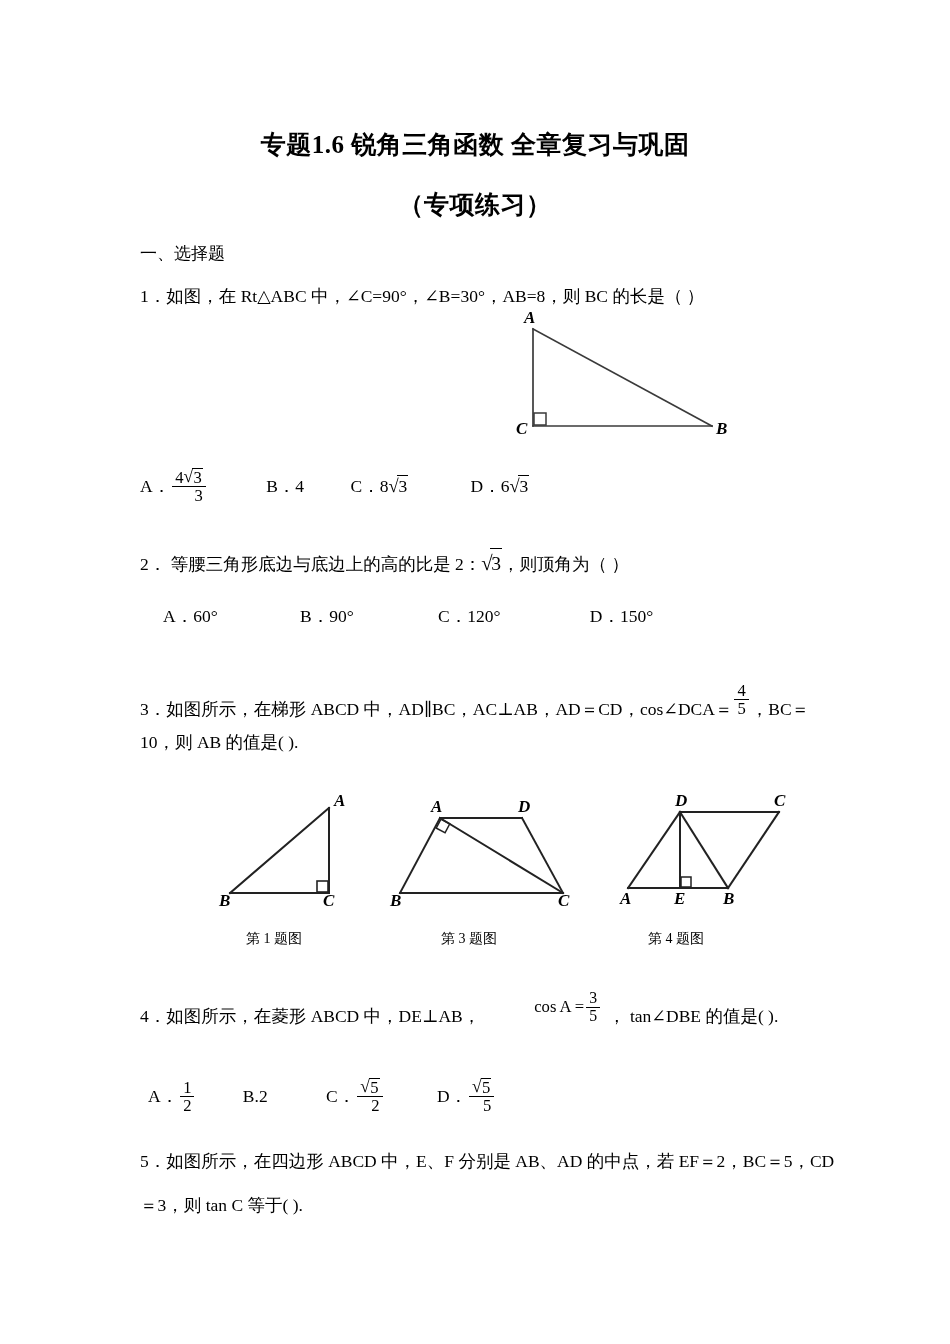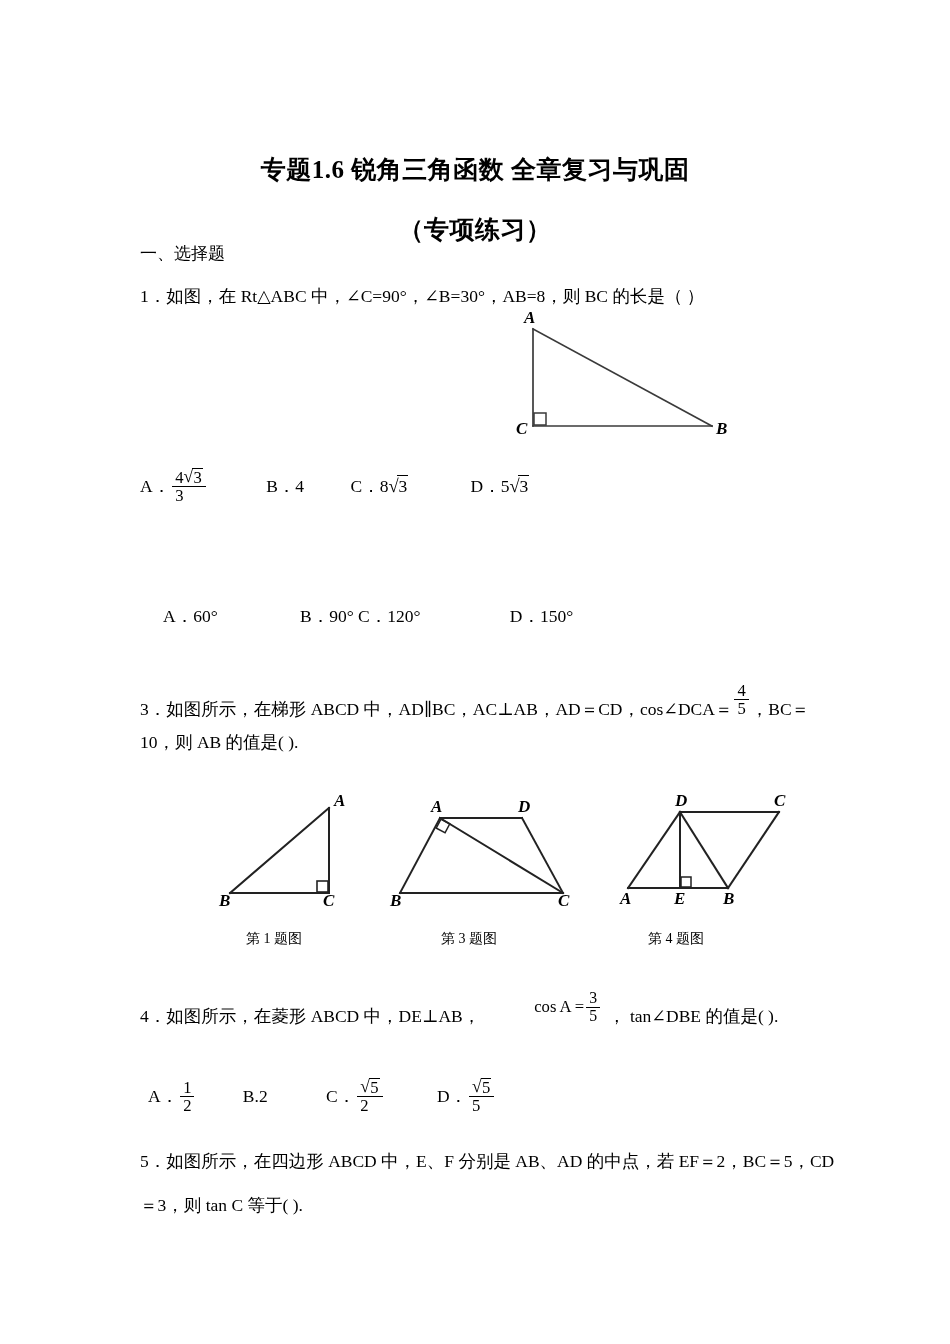--- a/index.html
+++ b/index.html
@@ -22,21 +22,20 @@
     height: 1344px;
   }
   .title {
     position: absolute;
     left: 0;
     width: 950px;
     text-align: center;
     font-weight: bold;
     font-size: 25px;
     letter-spacing: 0.5px;
-    margin-top: 25px;
   }
   #doc-title { top: 128px; }
   #doc-subtitle { top: 188px; font-size: 25px; }
 
   .section-head {
     position: absolute;
     left: 140px;
     top: 242px;
     font-weight: normal;
     font-size: 17px;
@@ -52,21 +51,21 @@
     position: absolute;
     font-size: 17.5px;
     white-space: nowrap;
   }
   .opt { display: inline-block; }
 
   
   .frac {
     display: inline-block;
     vertical-align: -0.55em;
-    text-align: left;
+    text-align: right;
     font-size: 0.95em;
     line-height: 1.05;
     margin: 0 2px;
   }
   .frac .num { display: block; border-bottom: 1px solid #000; padding: 0 3px; }
   .frac .den { display: block; padding: 0 3px; }
   .frac.raise { vertical-align: 0.15em; }
 
   .sqrt {
     display: inline-block;
@@ -125,27 +124,30 @@
       <text class="vlabel" x="24" y="11">A</text>
       <text class="vlabel" x="16" y="122">C</text>
       <text class="vlabel" x="216" y="122">B</text>
     </svg>
   </div>
 
   <div class="opts" style="left:140px; top:468px;">
     <span class="opt"><span>A．</span><span class="frac"><span class="num"><span>4</span><span class="sqrt"><span>3</span></span></span><span class="den">3</span></span></span>
     <span class="opt" style="margin-left:54px;">B．4</span>
     <span class="opt" style="margin-left:42px;"><span>C．8</span><span class="sqrt"><span>3</span></span></span>
-    <span class="opt" style="margin-left:58px;"><span>D．5</span><span class="sqrt"><span>3</span></span></span>
-  </div>
-
+    <span class="opt" style="margin-left:58px;"><span>D．6</span><span class="sqrt"><span>3</span></span></span>
+  </div>
+
+  <div class="qtext" style="left:140px; top:548px;">
+    <span>2．  等腰三角形底边与底边上的高的比是 2：</span><span class="sqrt" style="font-size:1.12em;"><span>3</span></span><span>，则顶角为（      ）</span>
+  </div>
   <div class="opts" style="left:163px; top:604px;">
     <span class="opt">A．60°</span>
     <span class="opt" style="margin-left:78px;">B．90°</span>
-    <span class="opt" style="">C．120°</span>
+    <span class="opt" style="margin-left:80px;">C．120°</span>
     <span class="opt" style="margin-left:85px;">D．150°</span>
   </div>
 
   <div class="qtext" style="left:140px; top:682px;">
     <span>3．如图所示，在梯形 ABCD 中，AD∥BC，AC⊥AB，AD＝CD，cos∠DCA＝</span><span class="frac raise" style="vertical-align:0.05em;"><span class="num">4</span><span class="den">5</span></span><span>，BC＝</span>
   </div>
   <div class="qtext" style="left:140px; top:729px;text-align:center;">10，则 AB 的值是(   ).</div>
 
   <div class="fig" style="left:210px; top:796px;">
     <svg width="150" height="110" viewBox="0 0 150 110">

